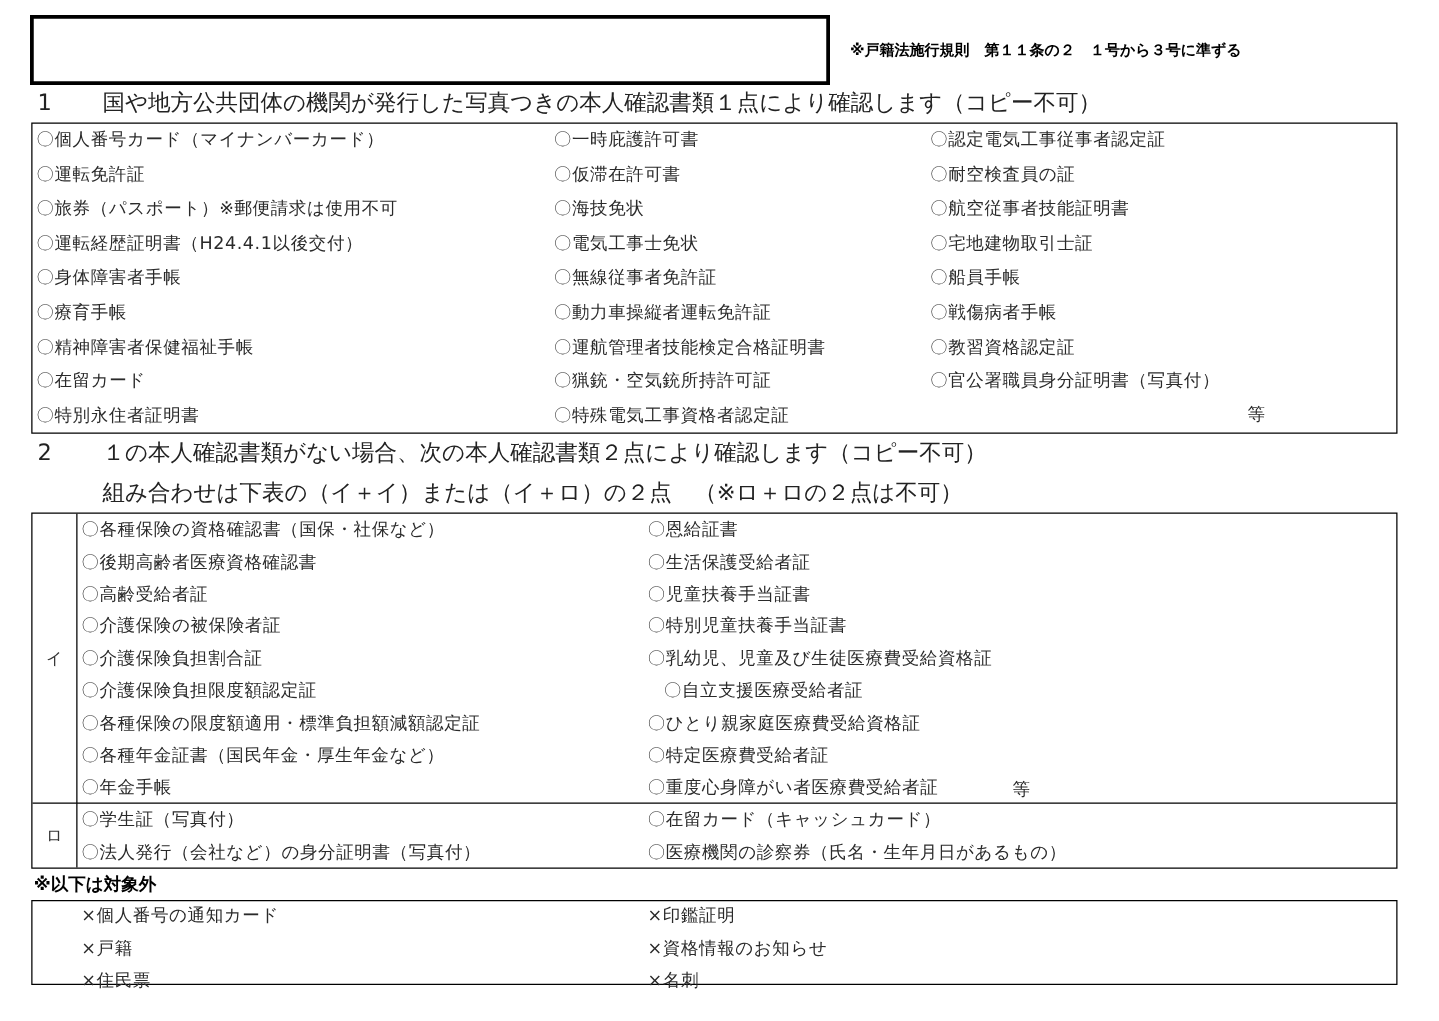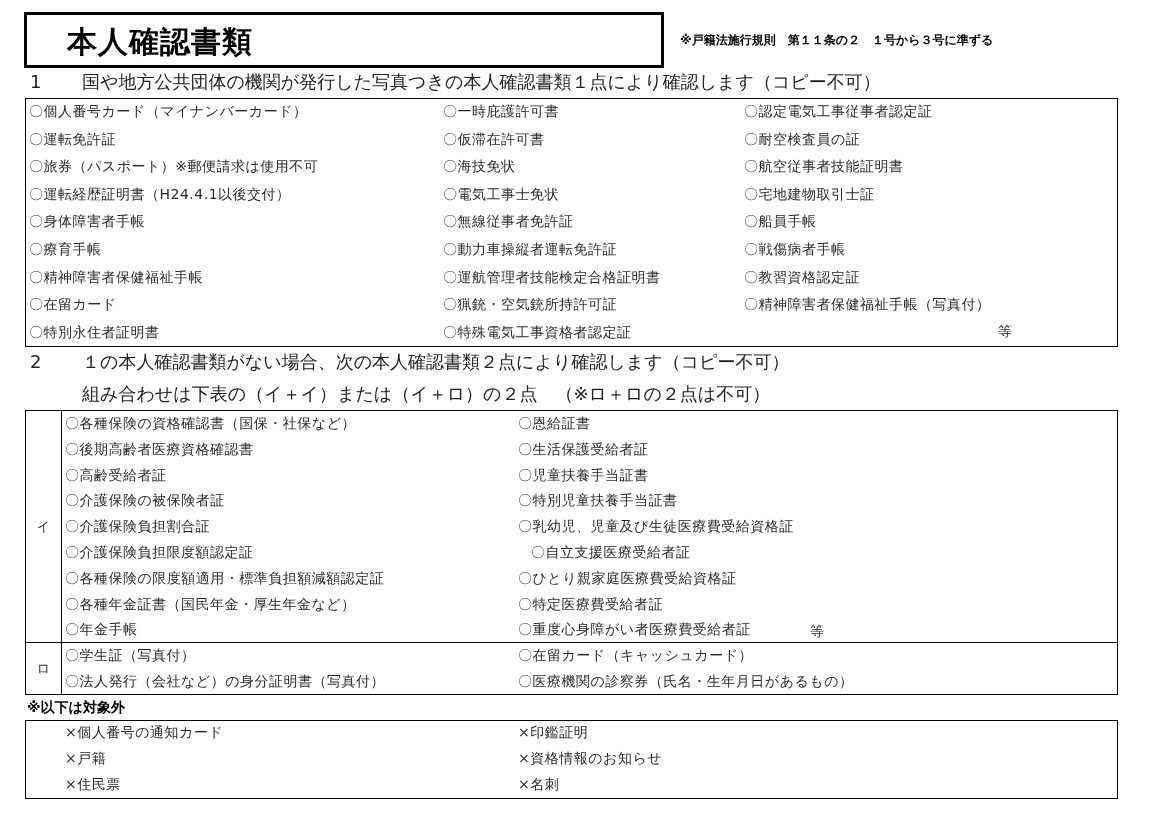--- a/index.html
+++ b/index.html
@@ -17,21 +17,20 @@
   .item { position: absolute; font-size: 14px; color: #2a2a2a; white-space: nowrap; letter-spacing: 0.5px; }
   .label-col { position: absolute; left: 0; width: 36px; border-right: 1px solid #000; box-sizing: border-box;
                display: flex; align-items: center; justify-content: center; font-size: 13px; color: #333; }
   .hr { position: absolute; left: 0; right: 0; border-top: 1px solid #000; }
   .excl-head { font-size: 14px; font-weight: bold; color: #000; }
 </style>
 </head>
 <body>
 
 <div class="abs title-box">
-  <span class="abs title-main">本人確認書類</span>
 </div>
 <div class="abs legal-note">※戸籍法施行規則　第１１条の２　１号から３号に準ずる</div>
 
 <div class="abs sec-head" style="left:30px; top:70px;">
   <span class="sec-num">1</span><span>国や地方公共団体の機関が発行した写真つきの本人確認書類１点により確認します（コピー不可）</span>
 </div>
 
 <div class="abs box" style="left:25px; top:98px; width:1093px; height:249px;">
   <div id="s1c0">
       <span class="item" style="left: 3px; top: 4px;">〇個人番号カード（マイナンバーカード）</span>
@@ -56,21 +55,21 @@
       <span class="item" style="left: 417px; top: 224.8px;">〇特殊電気工事資格者認定証</span>
     </div>
   <div id="s1c2">
       <span class="item" style="left: 718px; top: 4px;">〇認定電気工事従事者認定証</span>
       <span class="item" style="left: 718px; top: 31.6px;">〇耐空検査員の証</span>
       <span class="item" style="left: 718px; top: 59.2px;">〇航空従事者技能証明書</span>
       <span class="item" style="left: 718px; top: 86.8px;">〇宅地建物取引士証</span>
       <span class="item" style="left: 718px; top: 114.4px;">〇船員手帳</span>
       <span class="item" style="left: 718px; top: 142px;">〇戦傷病者手帳</span>
       <span class="item" style="left: 718px; top: 169.6px;">〇教習資格認定証</span>
-      <span class="item" style="left: 718px; top: 197.2px;">〇精神障害者保健福祉手帳（写真付）</span>
+      <span class="item" style="left: 718px; top: 197.2px;">〇官公署職員身分証明書（写真付）</span>
     </div>
   <span class="item" style="left:972px; top:224px;">等</span>
 </div>
 
 <div class="abs sec-head" style="left:30px; top:350px;">
   <span class="sec-num">2</span><span>１の本人確認書類がない場合、次の本人確認書類２点により確認します（コピー不可）</span>
 </div>
 <div class="abs sec-head" style="left:82px; top:382px;">組み合わせは下表の（イ＋イ）または（イ＋ロ）の２点　（※ロ＋ロの２点は不可）</div>
 
 <div class="abs box" style="left:25px; top:410px; width:1093px; height:285px;">
@@ -104,21 +103,21 @@
       <span class="item" style="left: 39px; top: 236px;">〇学生証（写真付）</span>
       <span class="item" style="left: 39px; top: 261.8px;">〇法人発行（会社など）の身分証明書（写真付）</span>
     </div>
   <div id="s2r1">
       <span class="item" style="left: 492px; top: 236px;">〇在留カード（キャッシュカード）</span>
       <span class="item" style="left: 492px; top: 261.8px;">〇医療機関の診察券（氏名・生年月日があるもの）</span>
     </div>
 </div>
 
 <div class="abs excl-head" style="left:27px; top:699px;">※以下は対象外</div>
-<div class="abs box" style="left:25px; top:720px; width:1093px; height:79px;">
+<div class="abs box" style="left:25px; top:720px; width:1093px; height:68px;">
   <div id="ex0">
       <span class="item" style="left: 39px; top: 3px;">×個人番号の通知カード</span>
       <span class="item" style="left: 39px; top: 28.8px;">×戸籍</span>
       <span class="item" style="left: 39px; top: 54.6px;">×住民票</span>
     </div>
   <div id="ex1">
       <span class="item" style="left: 492px; top: 3px;">×印鑑証明</span>
       <span class="item" style="left: 492px; top: 28.8px;">×資格情報のお知らせ</span>
       <span class="item" style="left: 492px; top: 54.6px;">×名刺</span>
     </div>

